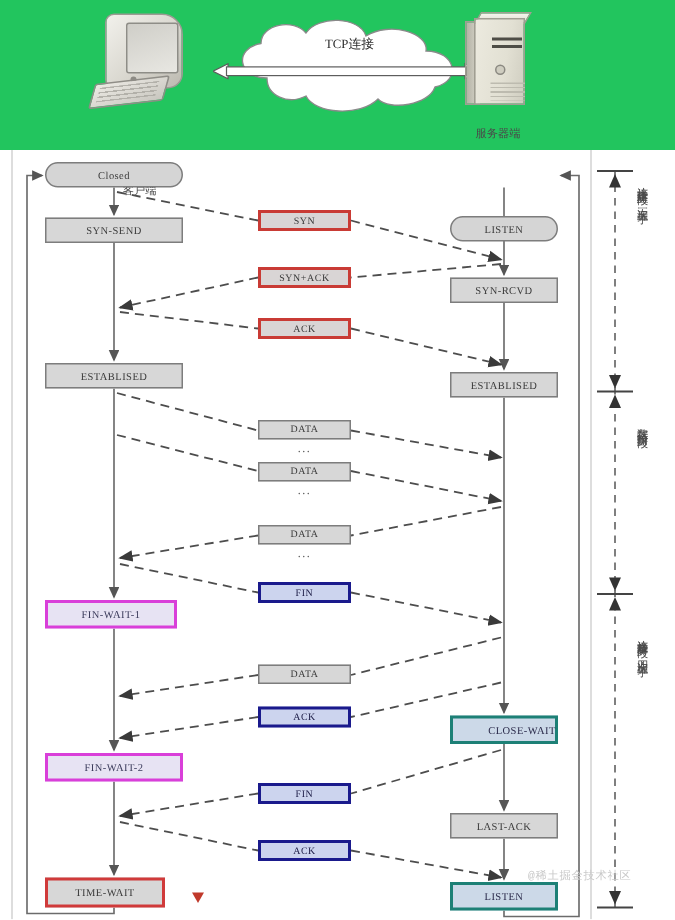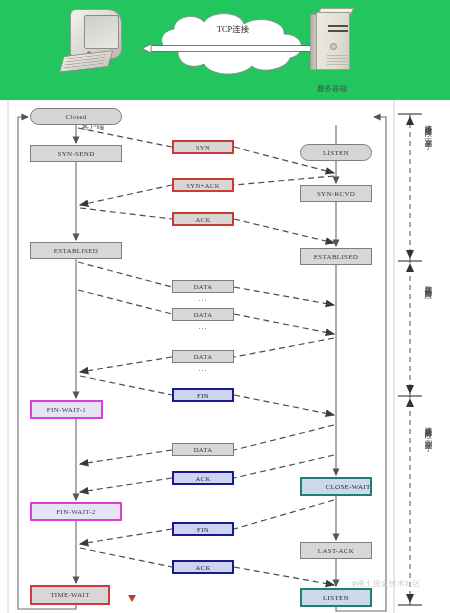--- a/index.html
+++ b/index.html
@@ -201,21 +201,21 @@
 
     <div class="node rounded" style="left:30px;top:8px;width:92px;height:17px;">
       <span>Closed</span>
       </div>
     <div class="node" style="left:30px;top:45px;width:92px;height:17px;">
       <span>SYN-SEND</span>
       </div>
     <div class="node" style="left:30px;top:142px;width:92px;height:17px;">
       <span>ESTABLISED</span>
       </div>
-    <div class="node magenta" style="left:30px;top:300px;width:73px;height:19px;">
+    <div class="node magenta" style="left:30px;top:300px;width:88px;height:19px;">
       <span>FIN-WAIT-1</span>
       </div>
     <div class="node magenta" style="left:30px;top:402px;width:92px;height:19px;">
       <span>FIN-WAIT-2</span>
       </div>
     <div class="node redbox" style="left:30px;top:485px;width:80px;height:20px;">
       <span>TIME-WAIT</span>
       </div>
     <div class="redtick" style="left:128px;top:495px;"></div>
 

